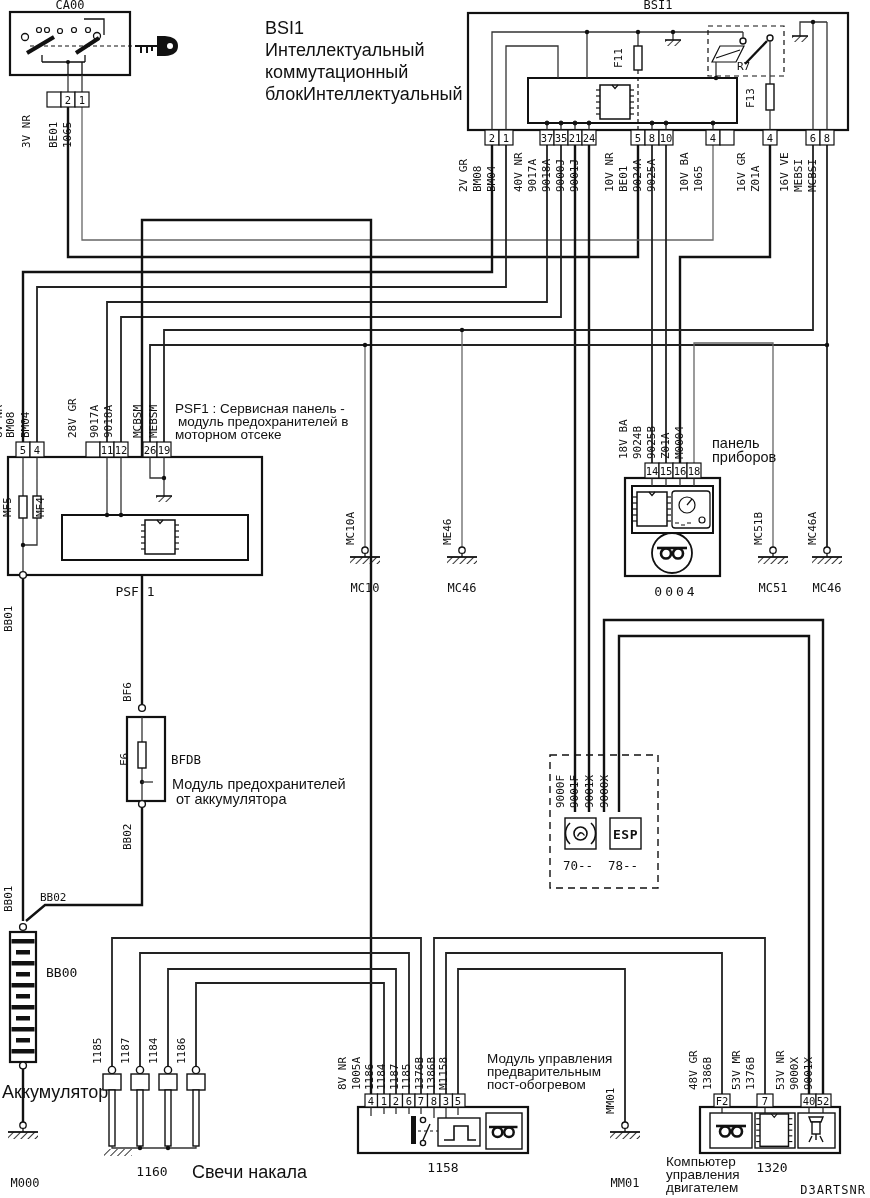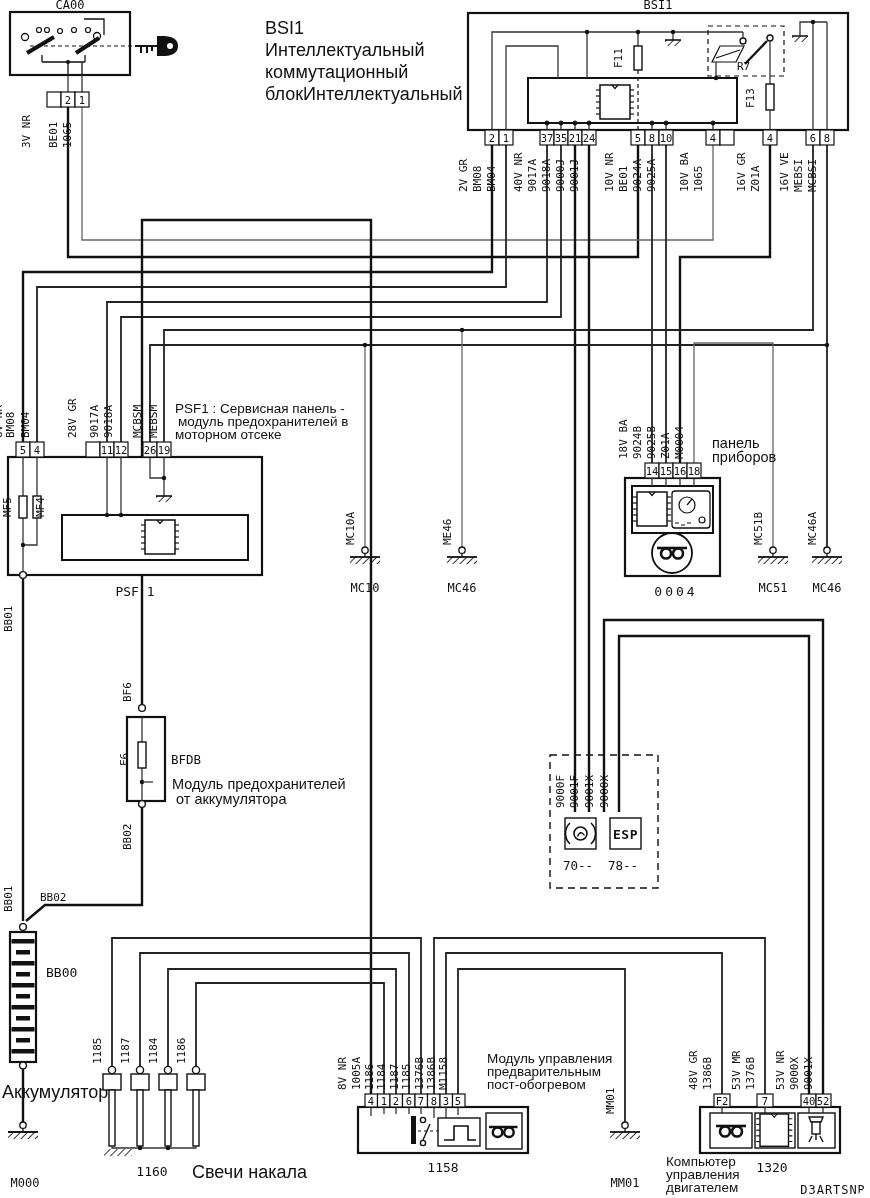--- a/index.html
+++ b/index.html
@@ -1,16 +1,16 @@
 <!DOCTYPE html>
 <html><head>
 <meta charset="utf-8">
 <style>
   html,body{margin:0;padding:0;background:#ffffff;}
-  .stage{width:870px;height:1198px;background:#fff;position:relative;overflow:hidden;border-radius:26px;}
+  .stage{width:870px;height:1198px;background:#fff;position:relative;overflow:hidden;}
   svg text{font-family:"DejaVu Sans Mono",monospace;fill:#111;}
   .t-pin{font-size:10.5px;text-anchor:middle;}
   .t-rot{font-size:11px;}
   .t-id{font-size:13px;}
   .t-idm{font-size:13px;text-anchor:middle;}
   .t-sm{font-size:11px;}
   .t-12m{font-size:12px;text-anchor:middle;}
   .t-12{font-size:12.5px;}
   .sp{letter-spacing:3px;}
   .esp{font-size:13px;font-weight:bold;text-anchor:middle;letter-spacing:0.5px;}

